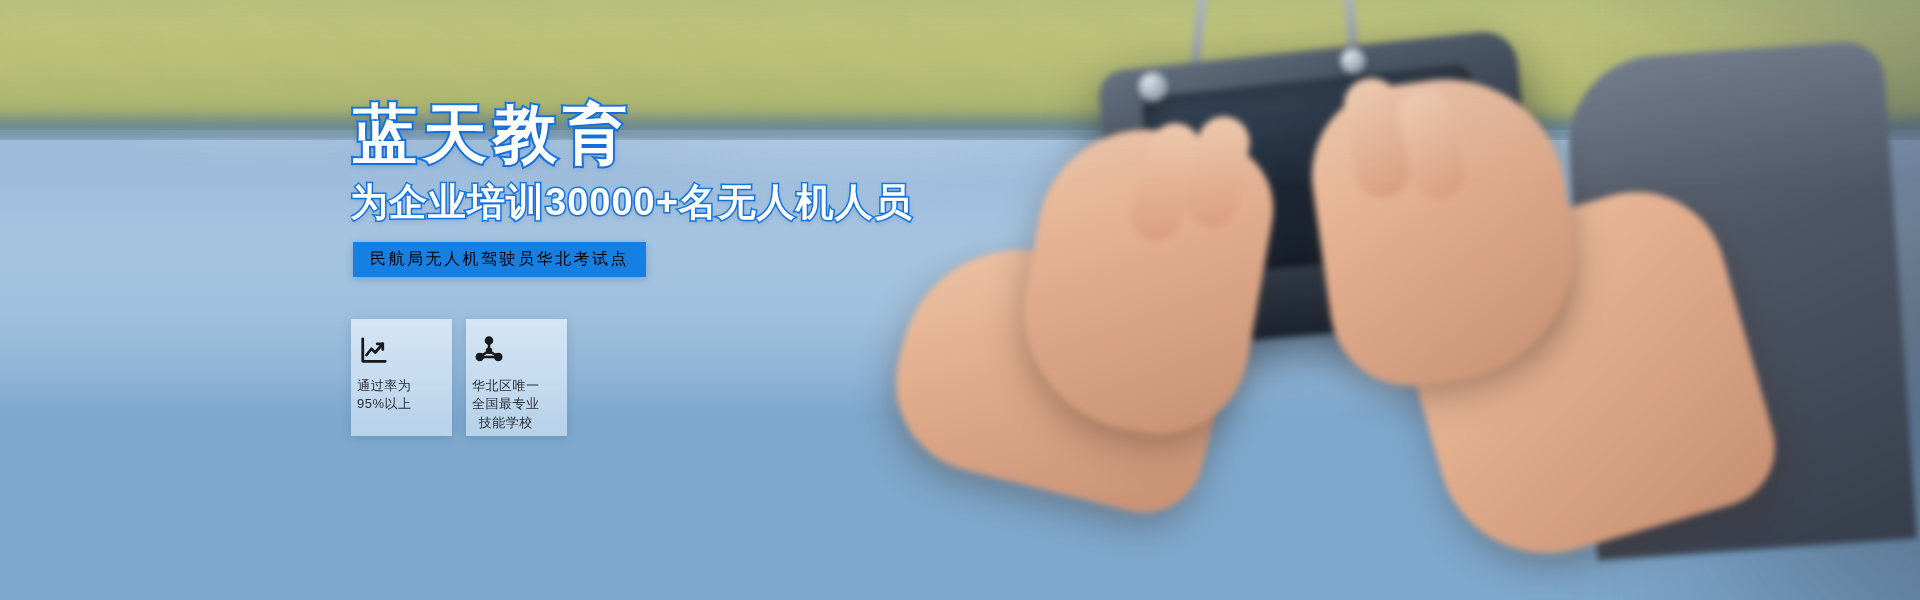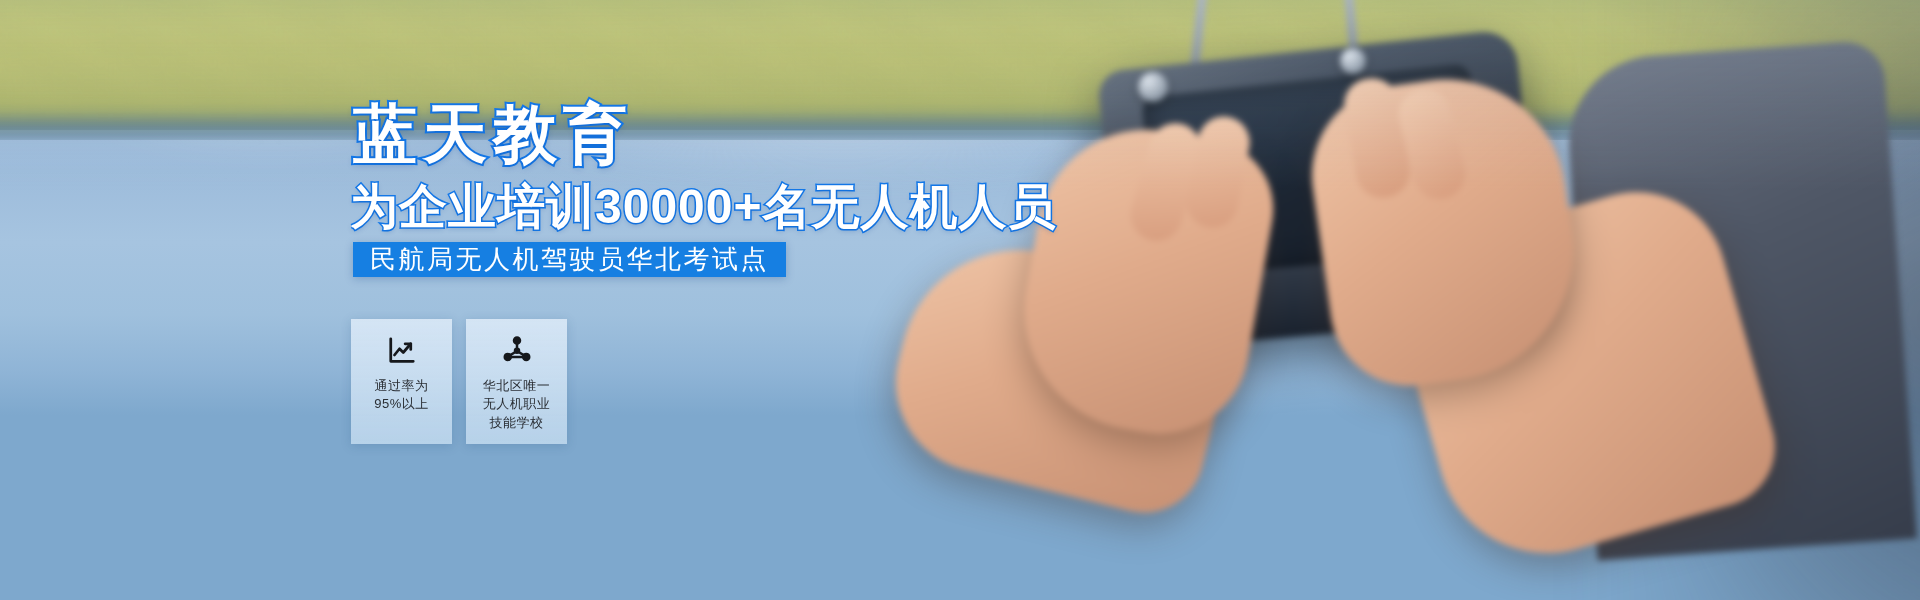--- a/index.html
+++ b/index.html
@@ -232,64 +232,64 @@
     -webkit-text-stroke: 4px #1479ea;
     paint-order: stroke fill;
     text-shadow: 0 2px 6px rgba(20,70,150,.30);
     white-space: nowrap;
   }
 
   .subhead {
     position: absolute;
     left: 350px;
     top: 163px;
-    font-size: 48px;
+    font-size: 38px;
     font-weight: 700;
     letter-spacing: 1px;
     color: #ffffff;
     line-height: 1;
     -webkit-text-stroke: 3px #1479ea;
     paint-order: stroke fill;
     text-shadow: 0 2px 5px rgba(20,70,150,.25);
     white-space: nowrap;
   }
 
   .badge {
     position: absolute;
     left: 353px;
     top: 222px;
     height: 35px;
     padding: 0 17px;
     display: flex;
     align-items: center;
     background: #167fe2;
-    color: #ffffff;
-    font-size: 26px;
+    color: #000000;
+    font-size: 16px;
     letter-spacing: 2.5px;
     font-weight: 400;
     white-space: nowrap;
     box-shadow: 0 2px 8px rgba(10,60,130,.25);
   }
 
   
   .cards {
     position: absolute;
     left: 351px;
     top: 299px;
     display: flex;
     gap: 14px;
   }
   .card {
     width: 101px;
     min-height: 112px;
-    padding: 14px 6px 12px;
+    padding: 14px 6px 4px;
     background: linear-gradient(180deg, rgba(226,238,250,.80) 0%, rgba(205,226,244,.72) 100%);
     display: flex;
     flex-direction: column;
-    align-items: center;
+    align-items: flex-start;
     box-shadow: 0 2px 10px rgba(30,70,120,.18);
   }
   .card-icon {
     width: 34px;
     height: 34px;
     display: flex;
     align-items: center;
     justify-content: center;
     margin-bottom: 10px;
     color: #16181c;
@@ -373,21 +373,21 @@
             <circle cx="4.6" cy="17.5" r="2.4" fill="currentColor"></circle>
             <circle cx="19.4" cy="17.5" r="2.4" fill="currentColor"></circle>
             <circle cx="12" cy="12.6" r="1.6" fill="currentColor"></circle>
             <line x1="12" y1="6.8" x2="12" y2="11"></line>
             <line x1="10.7" y1="13.6" x2="6.3" y2="16.3"></line>
             <line x1="13.3" y1="13.6" x2="17.7" y2="16.3"></line>
             <line x1="7" y1="17.5" x2="17" y2="17.5"></line>
           </svg>
         </span>
         <span class="card-label">华北区唯一
-无人机职业
+全国最专业
 技能学校</span>
       </div>
 
 
 
     </div>
   </div>
 </div>
 
 </body></html>

